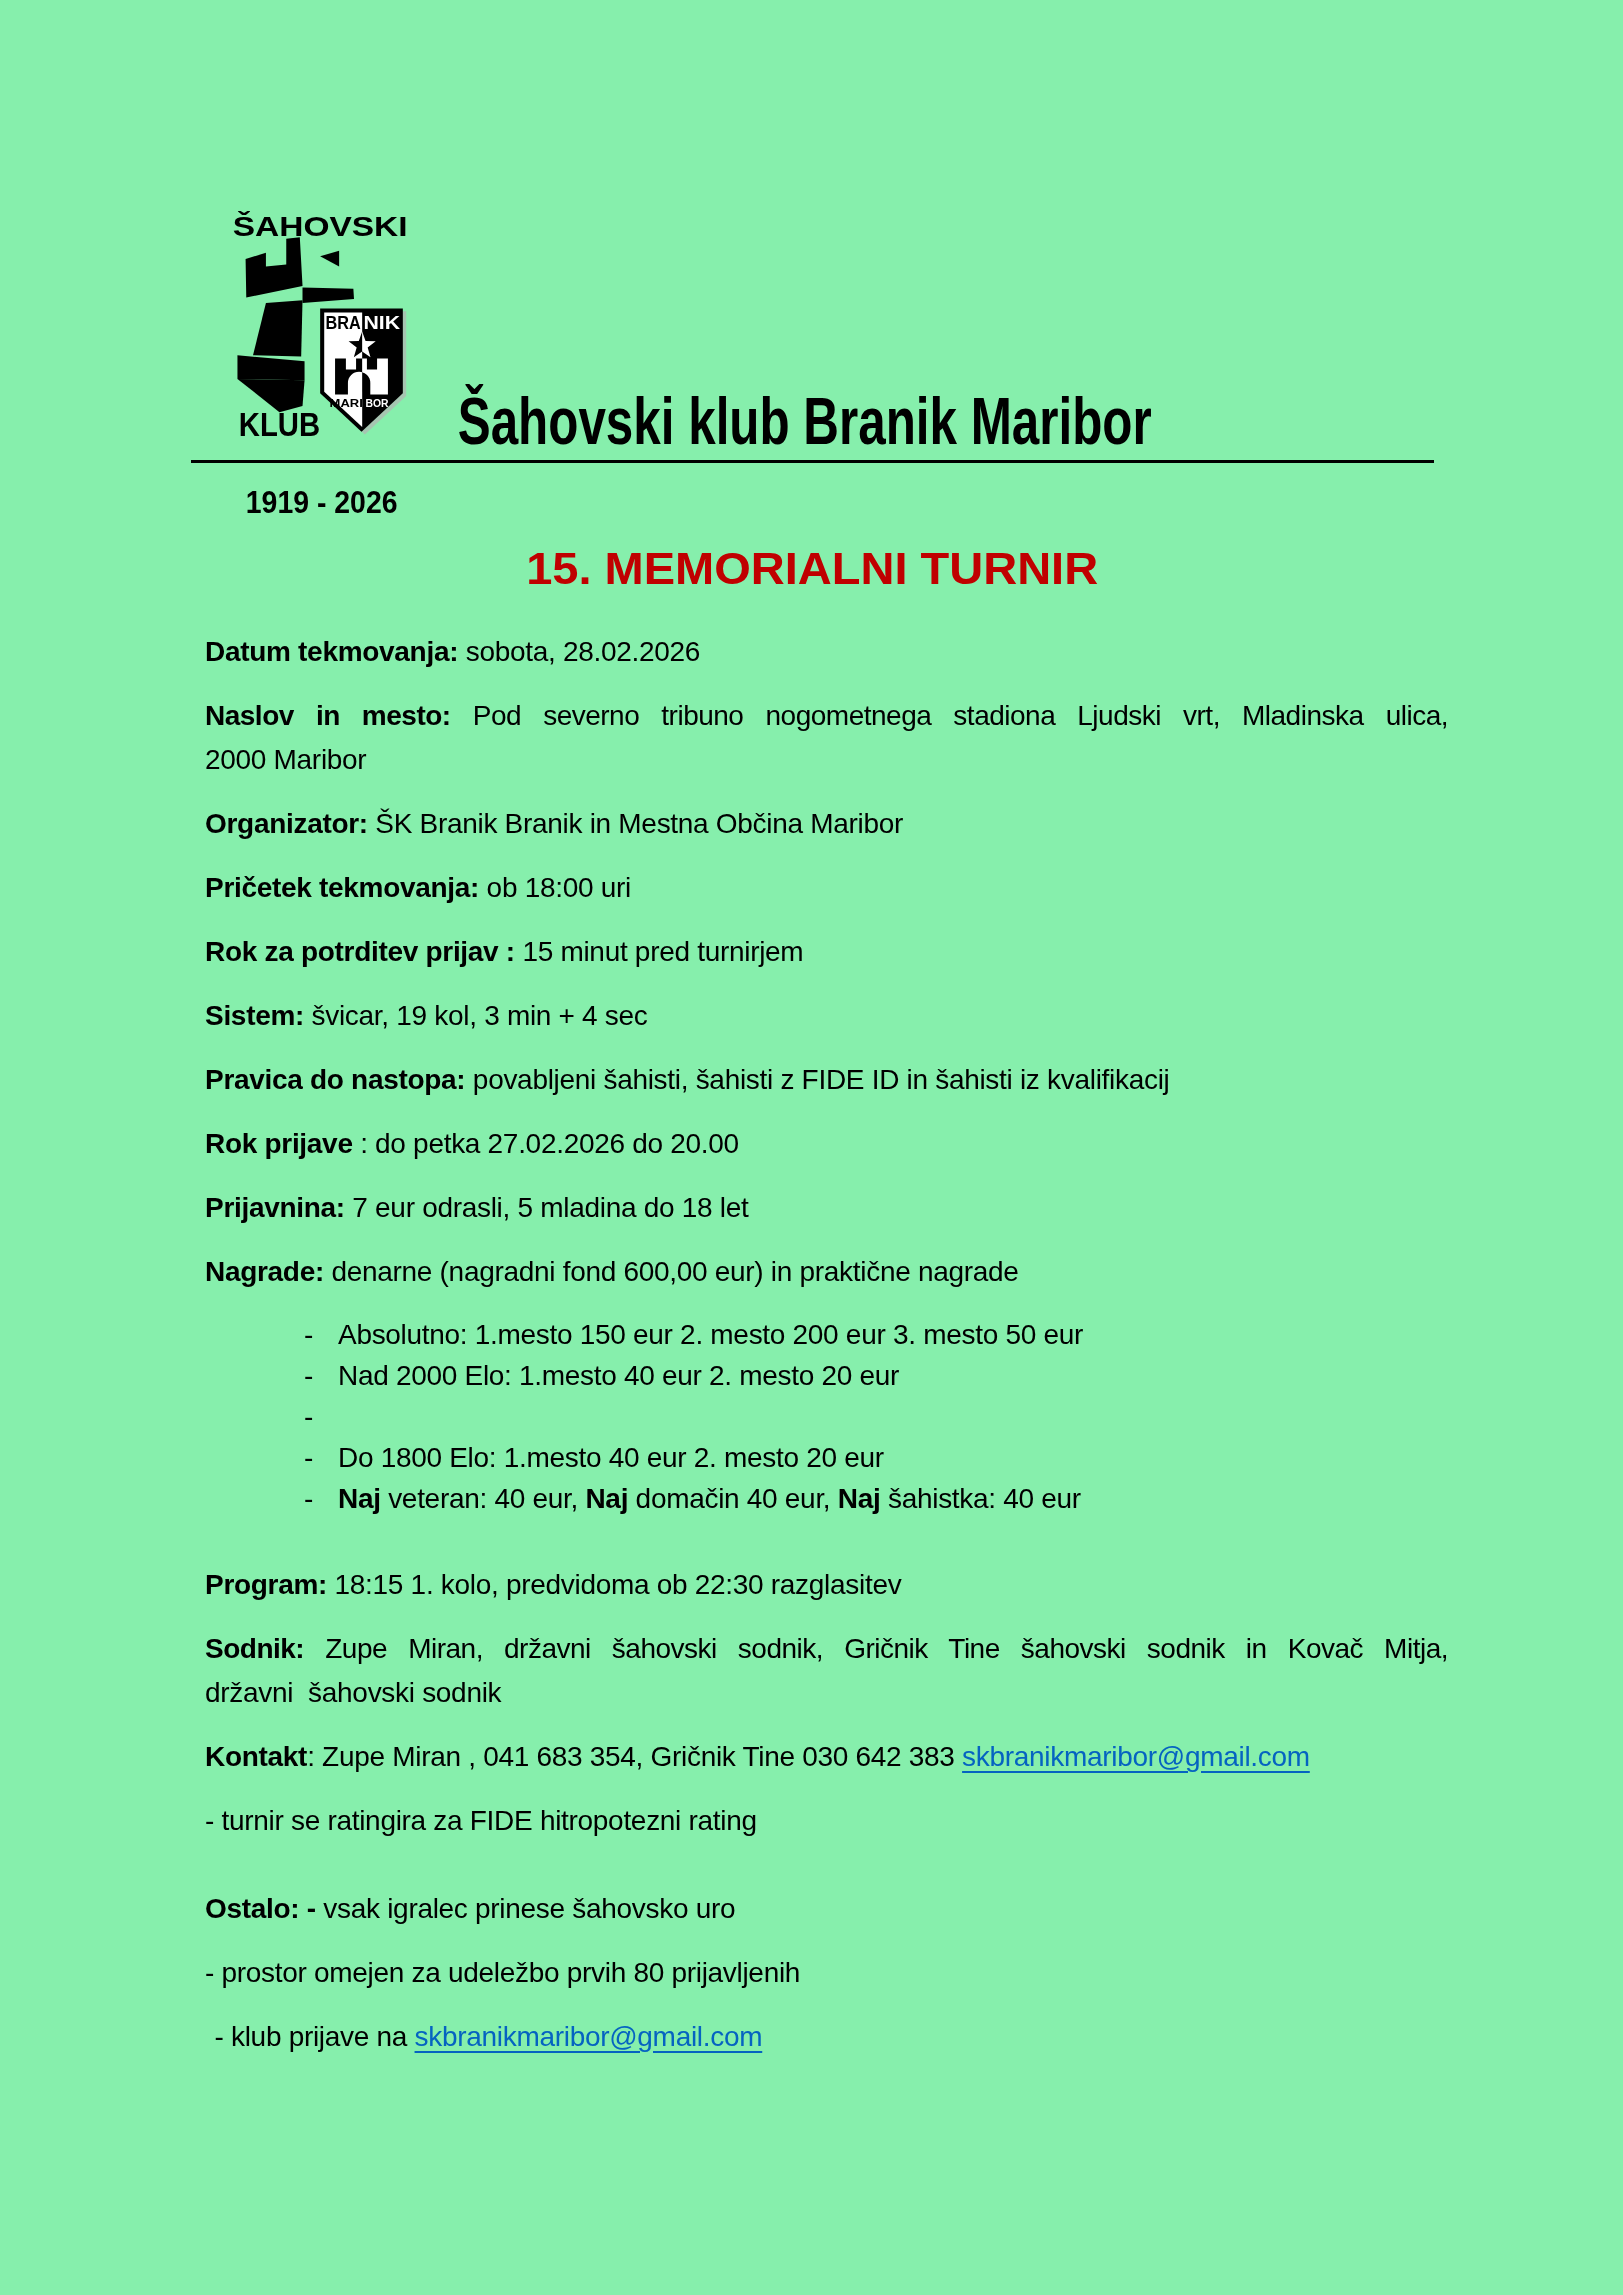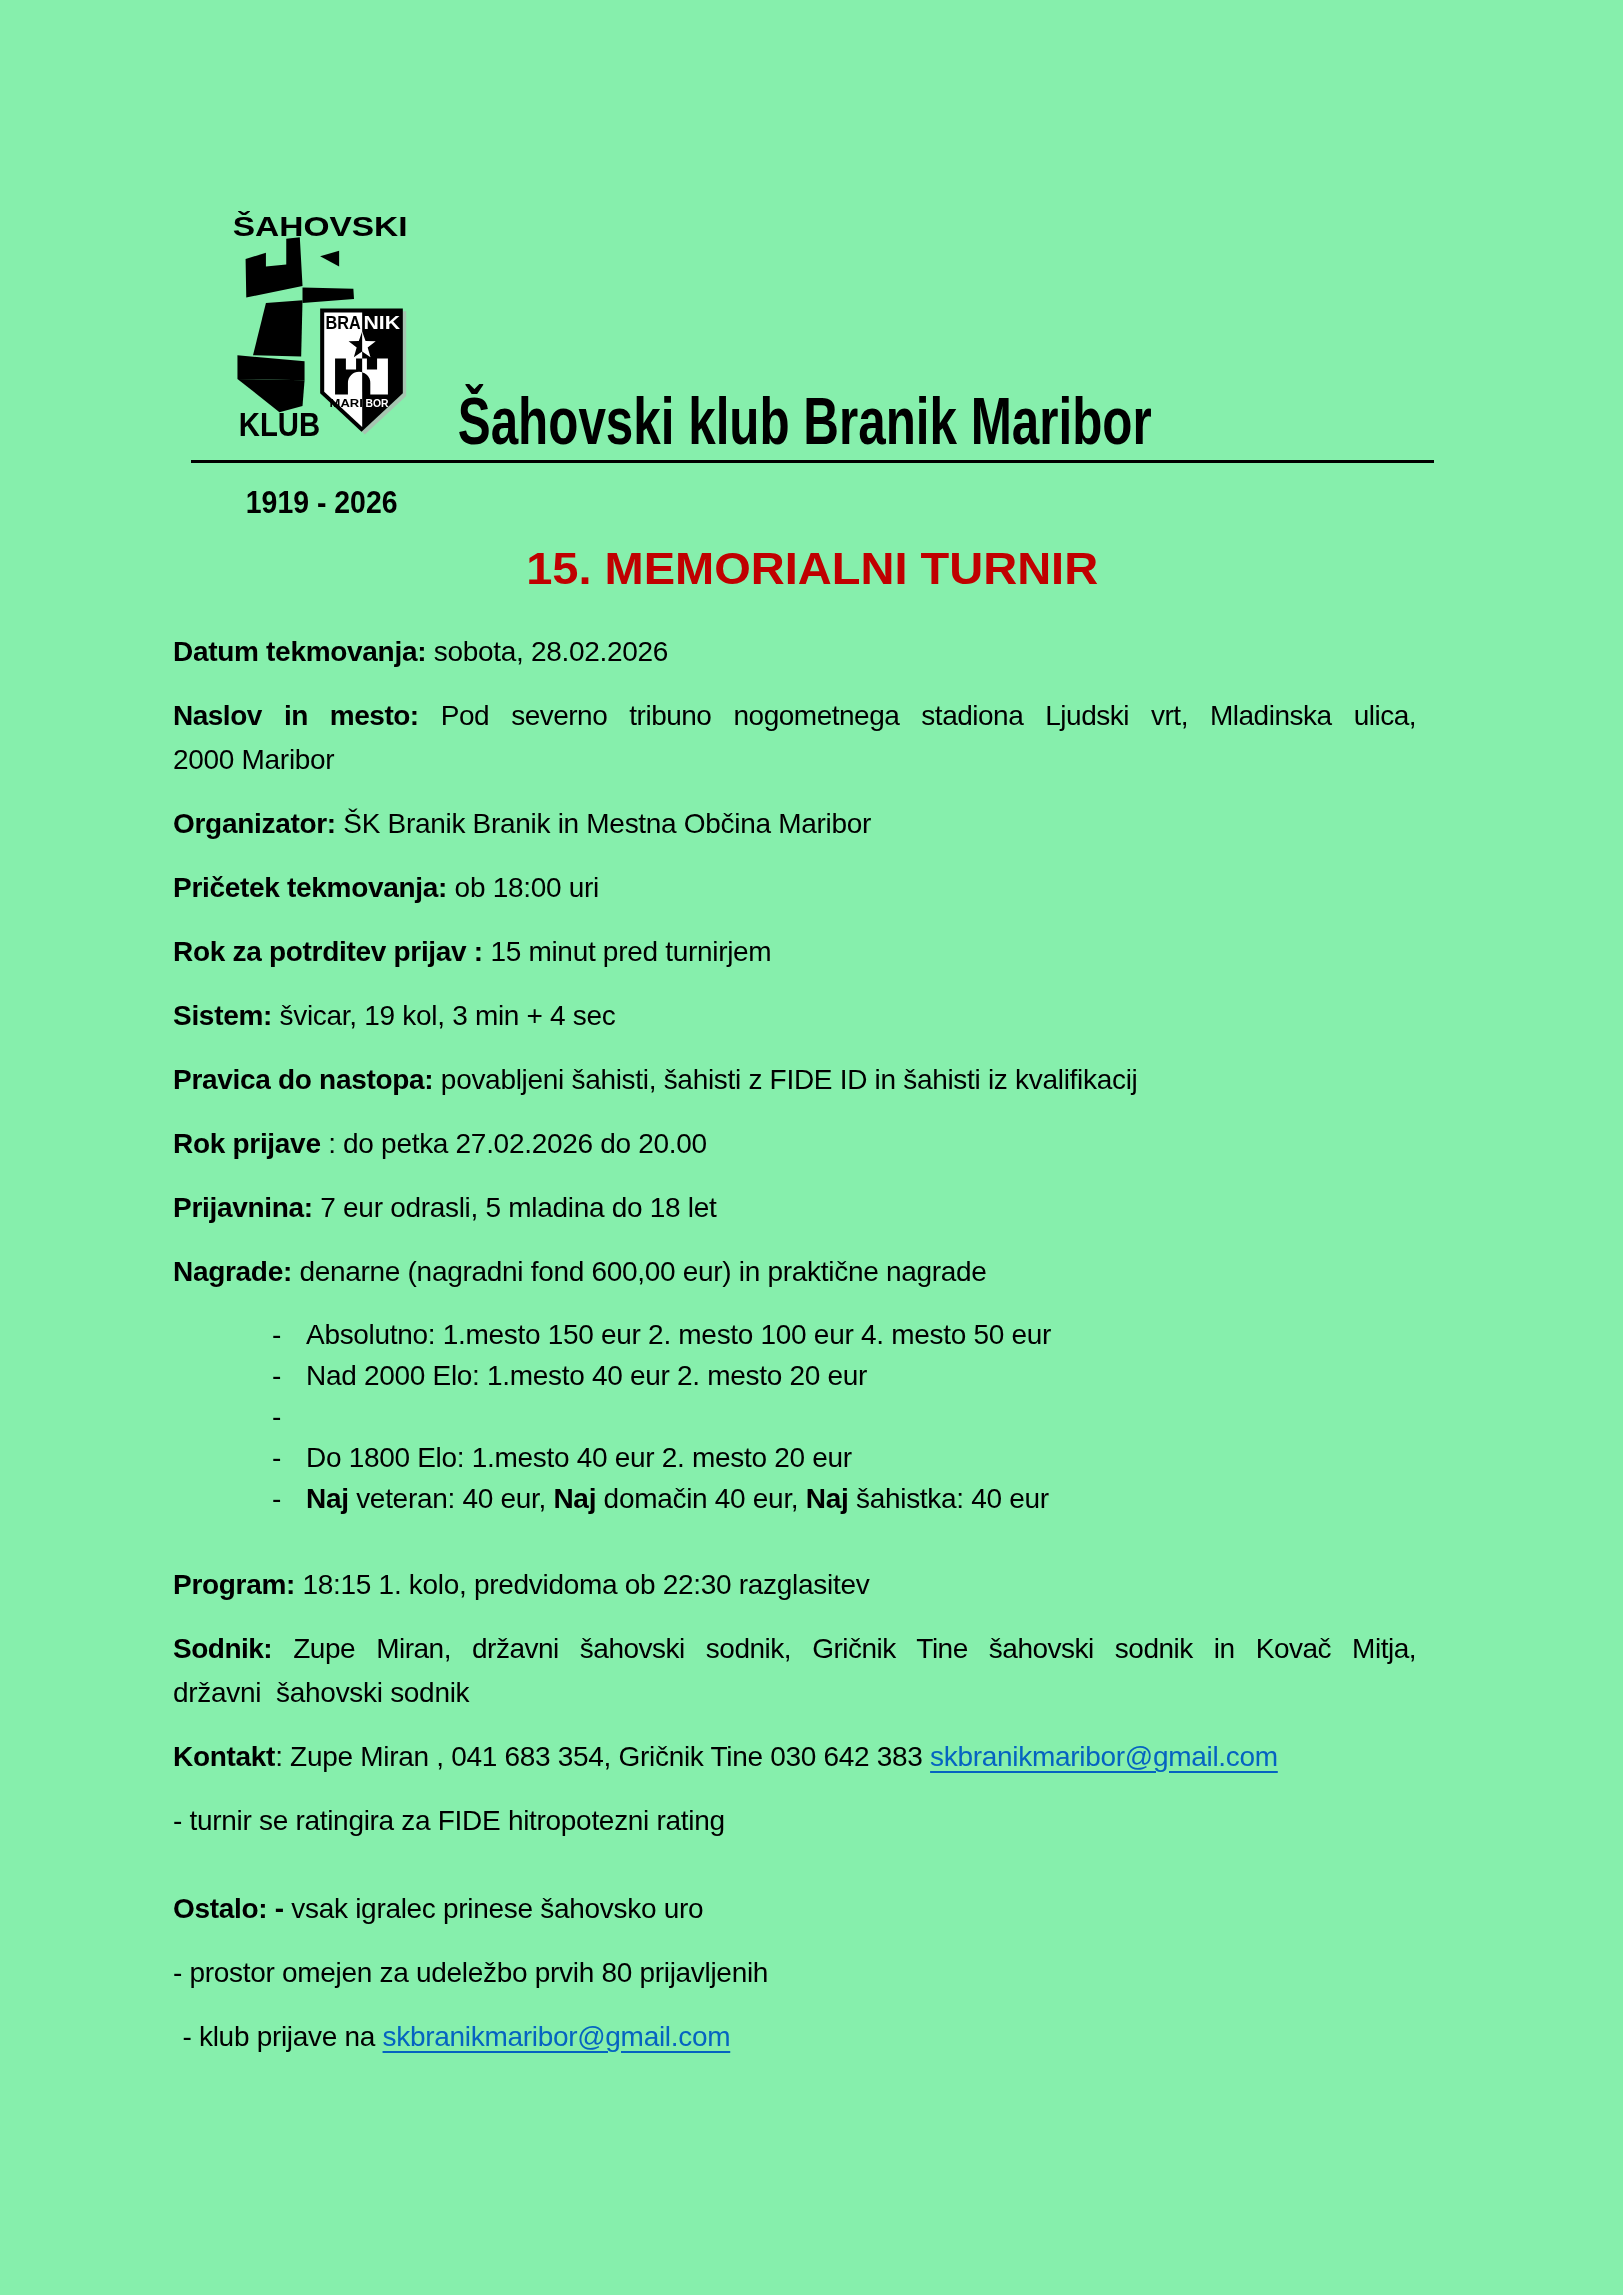--- a/index.html
+++ b/index.html
@@ -6,21 +6,21 @@
   .page{position:relative;width:1624px;height:2295px;background:#86efac;overflow:hidden;
         font-family:"Liberation Sans",sans-serif;color:#000;}
   
   .logo-svg{position:absolute;left:230px;top:200px;}
   .masthead-svg{position:absolute;left:457px;top:376px;}
   .rule{position:absolute;left:191px;top:460px;width:1243px;height:2.7px;background:#000;}
   .years-svg{position:absolute;left:245px;top:479px;}
   .title-svg{position:absolute;left:191px;top:540px;}
   svg text{font-family:"Liberation Sans",sans-serif;font-weight:bold;}
   
-  .content{position:absolute;left:173px;top:630px;width:1243px;
+  .content{position:absolute;left:205px;top:630px;width:1243px;
            font-size:28px;line-height:44px;letter-spacing:-0.3px;}
   .para{margin:0 0 20px 0;}
   .b{font-weight:bold;}
   .line{display:block;}
   .jline{display:block;text-align:justify;text-align-last:justify;letter-spacing:-0.5px;}
   .ws{white-space:pre-wrap;}
   .link{color:#0563C1;text-decoration:underline;text-decoration-thickness:2px;text-underline-offset:5.4px;}
   .bullets{margin:17px 0 44px 0;}
   .bullet{display:flex;line-height:41px;}
   .bullet .dash{display:inline-block;width:34px;margin-left:99px;flex:none;}
@@ -101,21 +101,21 @@
 
     <p class="para"><span class="b">Rok prijave</span><span> : do petka 27.02.2026 do 20.00</span></p>
 
     <p class="para"><span class="b">Prijavnina:</span><span> 7 eur odrasli, 5 mladina do 18 let</span></p>
 
     <p class="para"><span class="b">Nagrade:</span><span> denarne (nagradni fond 600,00 eur) in praktične nagrade</span></p>
 
     <div class="bullets">
       <div class="bullet">
           <span class="dash">-</span>
-          <span>Absolutno: 1.mesto 150 eur 2. mesto 100 eur 4. mesto 50 eur</span>
+          <span>Absolutno: 1.mesto 150 eur 2. mesto 200 eur 3. mesto 50 eur</span>
         </div>
       <div class="bullet">
           <span class="dash">-</span>
           <span>Nad 2000 Elo: 1.mesto 40 eur 2. mesto 20 eur</span>
         </div>
       <div class="bullet">
           <span class="dash">-</span>
         </div>
       <div class="bullet">
           <span class="dash">-</span>

